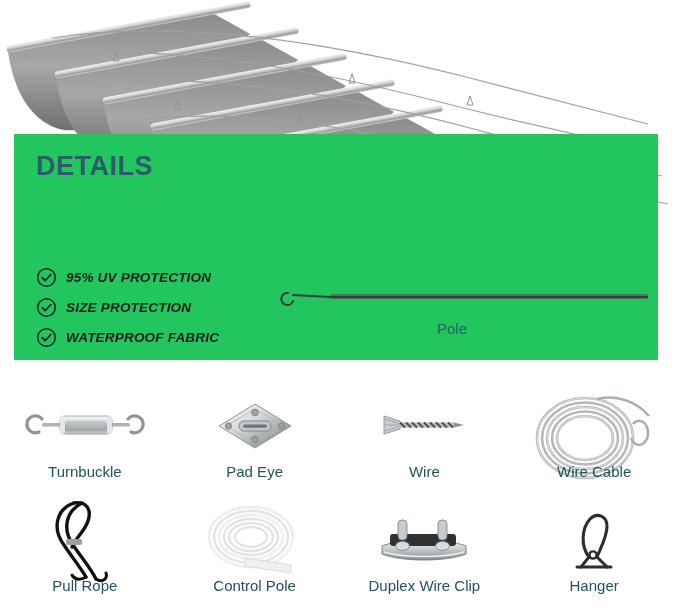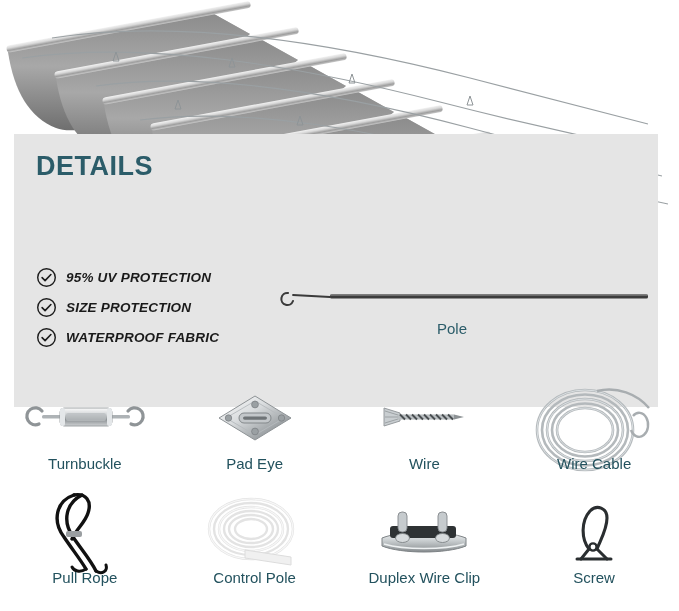--- a/index.html
+++ b/index.html
@@ -11,22 +11,22 @@
     position:relative;
   }
   .page{position:relative;width:679px;height:611px;}
 
   
   .hero{position:absolute;left:0;top:0;width:679px;height:250px;overflow:hidden;}
   .hero svg{display:block;}
 
   
   .details-panel{
-    position:absolute;left:14px;top:134px;width:644px;height:273px;
-    background:#e5e5e5;
+    position:absolute;left:14px;top:134px;width:644px;height:226px;
+    background:#22c55e;
   }
   .details-title{
     position:absolute;left:22px;top:17px;
     font-size:27px;font-weight:bold;letter-spacing:.5px;
     color:#2b5c69;
   }
   .feature-list{position:absolute;left:22px;top:92px;width:300px;margin-top:36px;}
   .feature-row{display:flex;align-items:center;height:30px;}
   .check-icon{width:21px;height:21px;flex:0 0 21px;margin-right:9px;}
   .feature-text{
@@ -36,21 +36,21 @@
 
   
   .pole-wrap{position:absolute;left:258px;top:146px;width:380px;height:60px;}
   .pole-label{
     position:absolute;left:248px;top:186px;width:380px;
     text-align:center;font-size:15px;color:#2b5c69;font-weight:normal;
   }
 
   
   .acc-grid{
-    position:absolute;left:0;top:364px;width:679px;height:239px;
+    position:absolute;left:0;top:372px;width:679px;height:239px;
   }
   .acc-row{position:absolute;left:0;width:679px;height:112px;display:flex;}
   .acc-row.r1{top:0;}
   .acc-row.r2{top:112px;text-align:center;}
   .acc-cell{
     flex:1 1 25%;position:relative;
     display:flex;flex-direction:column;align-items:center;justify-content:flex-end;
   }
   .acc-art{
     height:74px;width:100%;
@@ -357,19 +357,19 @@
 
       <div class="acc-cell">
         <div class="acc-art">
           <svg width="70" height="66" viewBox="0 0 70 66">
             <path d="M30,50 C22,40 22,22 31,12 C38,5 48,9 48,19 C48,30 42,40 38,50" fill="none" stroke="#2a2e30" stroke-width="3.1" stroke-linecap="round"></path>
             <path d="M30,50 L22,60 M38,50 L48,60" stroke="#2a2e30" stroke-width="3" stroke-linecap="round"></path>
             <path d="M18,60 L52,60" stroke="#2a2e30" stroke-width="3" stroke-linecap="round"></path>
             <circle cx="34" cy="48" r="3.6" fill="none" stroke="#2a2e30" stroke-width="2.4"></circle>
           </svg>
         </div>
-        <div class="acc-label">Screw</div>
+        <div class="acc-label">Hanger</div>
       </div>
 
     </div>
   </div>
 
 </div>
 
 </body></html>

